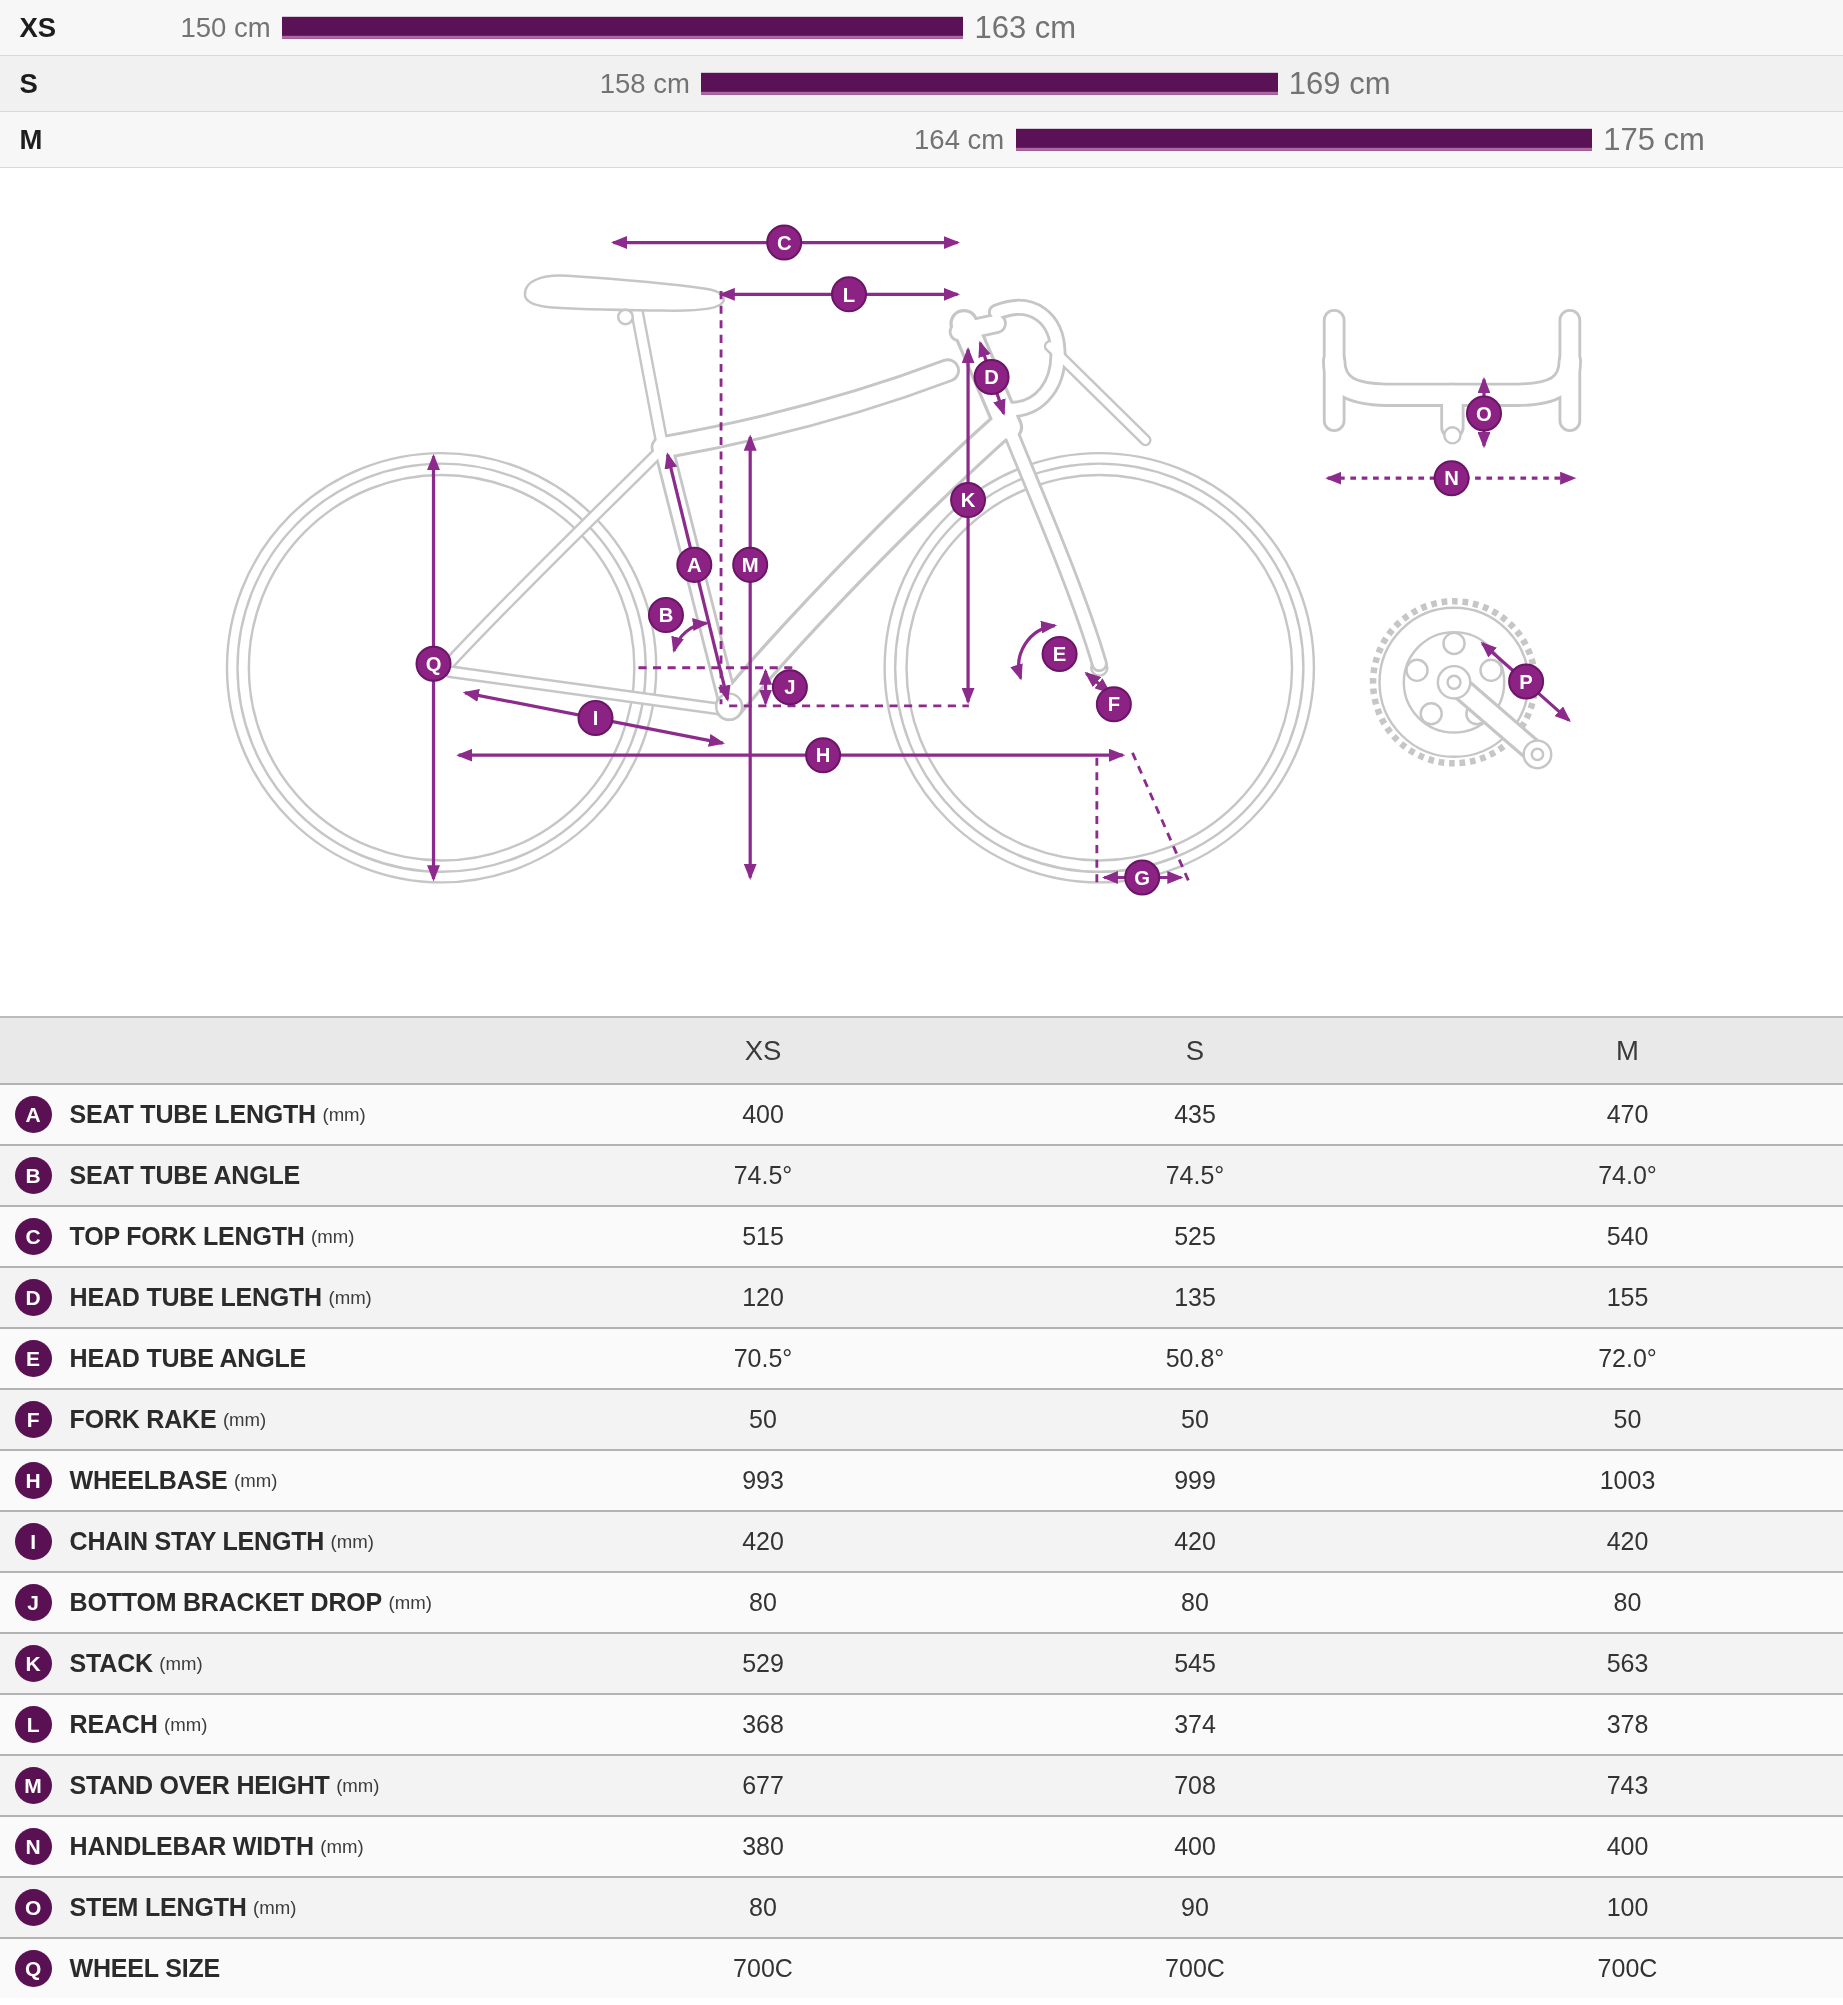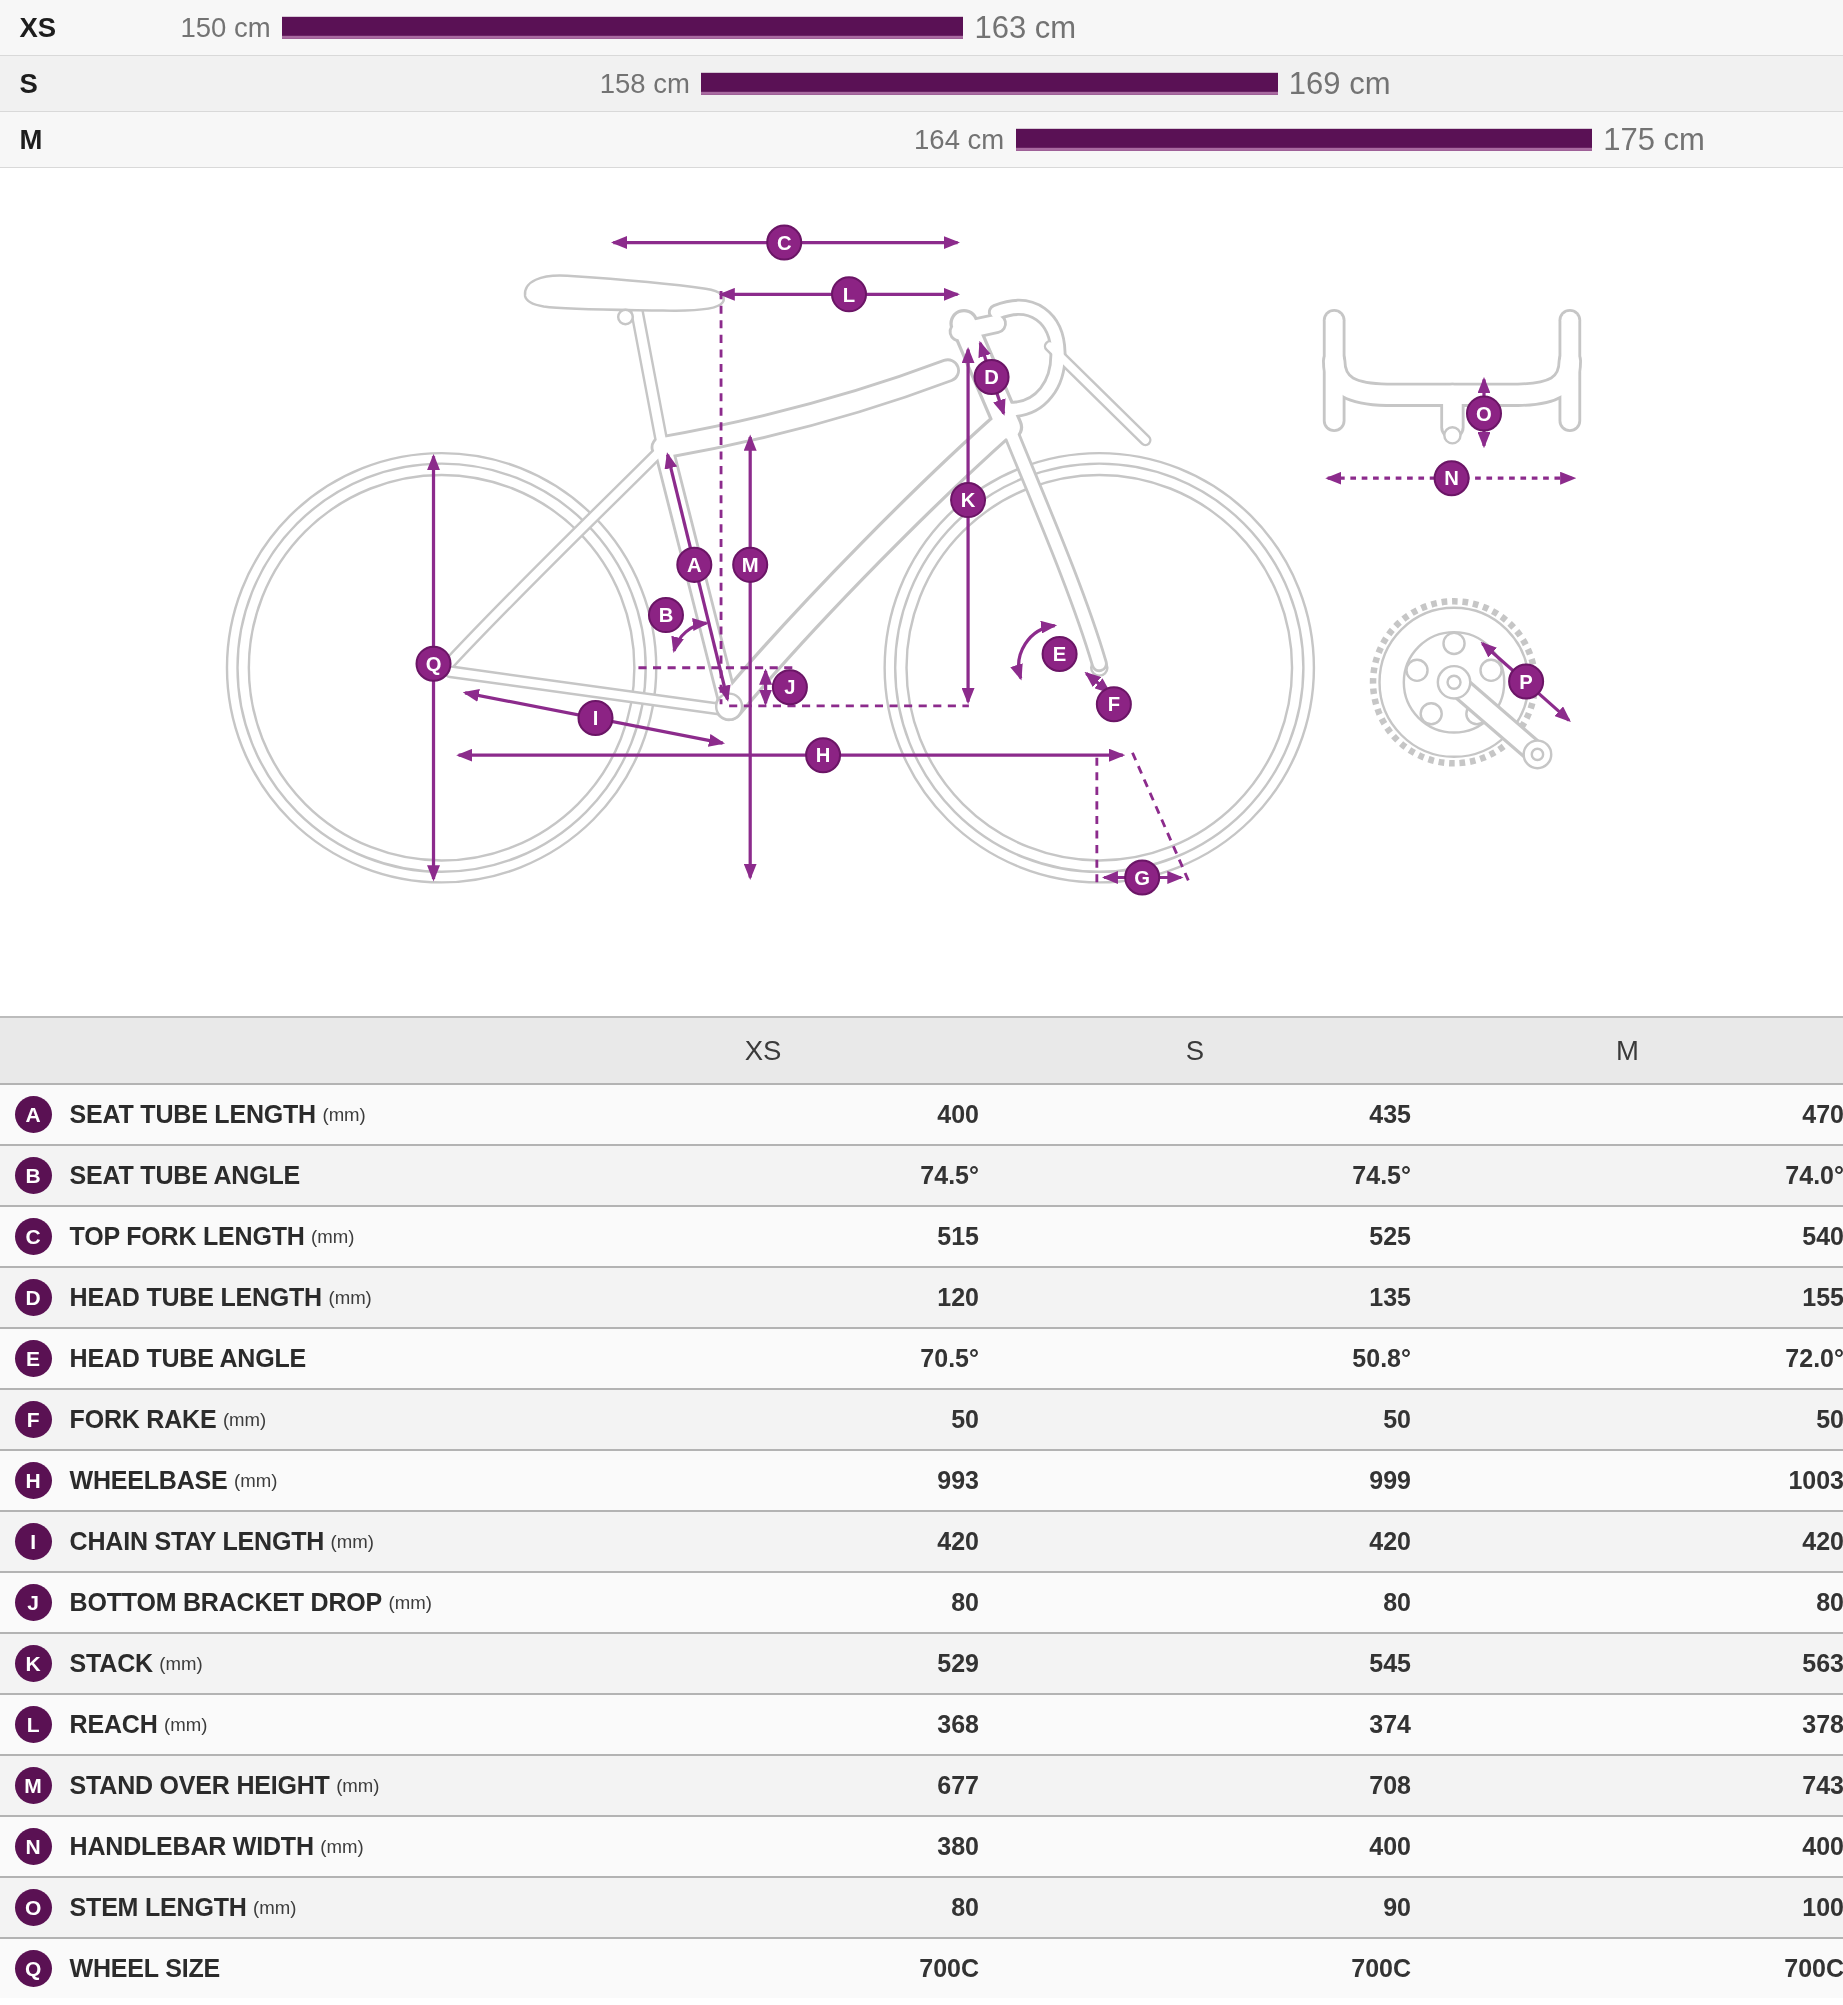--- a/index.html
+++ b/index.html
@@ -37,21 +37,21 @@
       grid-template-columns:547px 432px 432px 433px;align-items:center;}
   .geo-header .col-h{text-align:center;font-size:27.5px;color:#3a3a3a;}
   .geo-row{height:59px;display:grid;grid-template-columns:547px 432px 432px 433px;align-items:center;
       border-top:2.4px solid #b3b3b3;background:#fafafa;}
   .geo-row.alt{background:#f3f3f3;}
   .geo-label-cell{display:flex;align-items:center;padding-left:14.6px;}
   .geo-badge{flex:0 0 37px;width:37px;height:37px;border-radius:50%;background:#5a1153;color:#fff;
       font-size:21px;font-weight:bold;display:flex;align-items:center;justify-content:center;margin-right:18px;}
   .geo-label{font-size:25px;font-weight:bold;color:#2b2b2b;letter-spacing:-0.2px;white-space:nowrap;}
   .geo-unit{font-size:18.6px;color:#3c3c3c;font-weight:normal;margin-left:6.5px;}
-  .geo-val{text-align:right;font-size:25px;color:#333;font-weight:bold;}
+  .geo-val{text-align:center;font-size:25px;color:#333;}
 </style>
 </head>
 <body>
 
 <div class="page">
 
   <section class="size-chart">
       <div class="size-row">
         <span class="size-label">XS</span>
         <span class="cm-min" style="right: 84.7%; margin-left: 41px;">150 cm</span>

